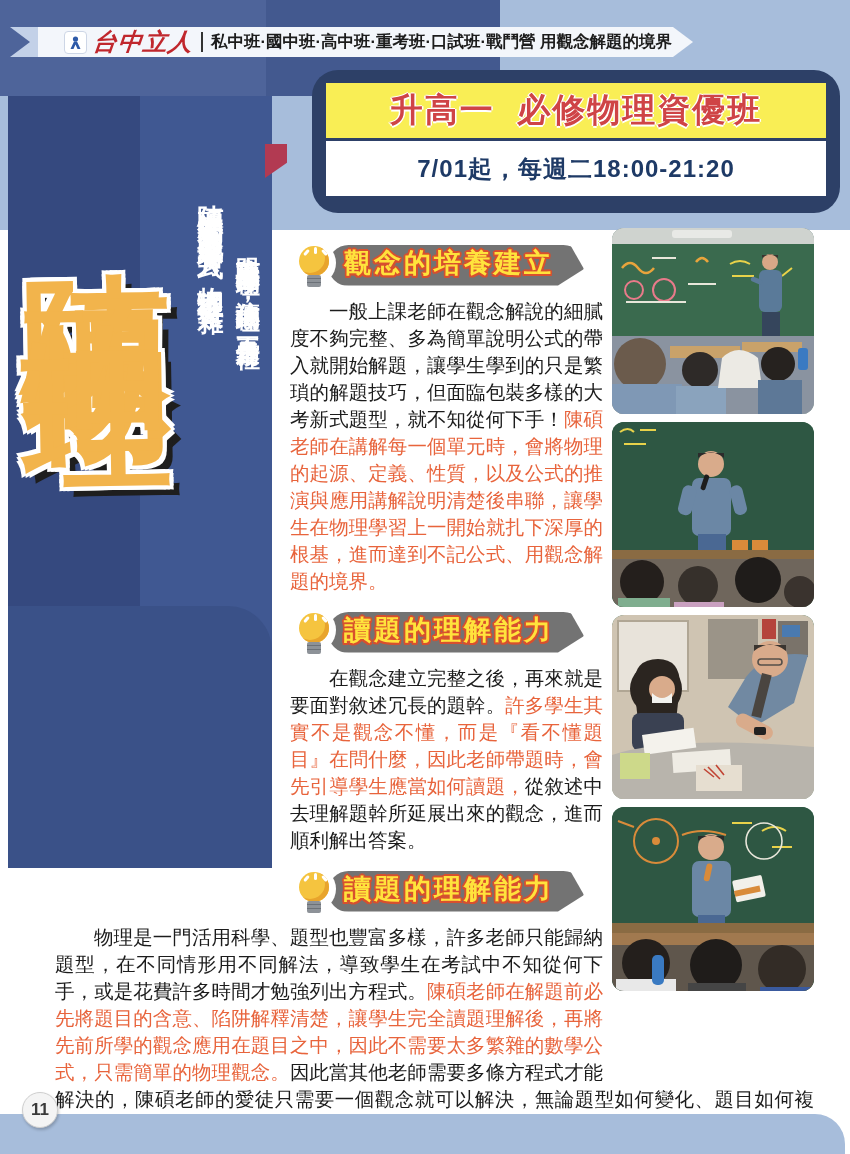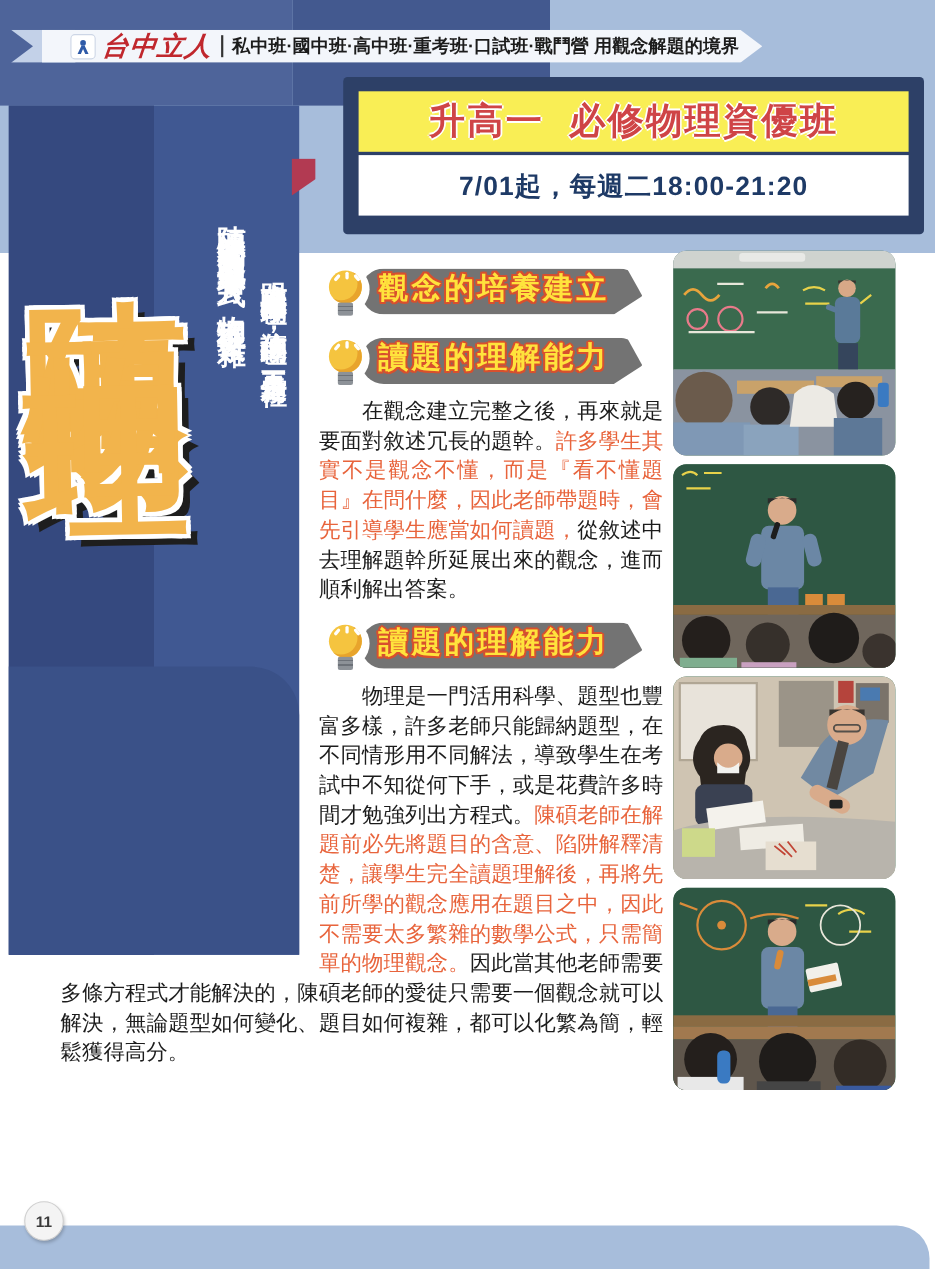--- a/index.html
+++ b/index.html
@@ -18,21 +18,21 @@
          clip-path:polygon(0 0,635px 0,655px 15px,635px 30px,0 30px);
          display:flex;align-items:center;padding-left:26px;box-sizing:border-box;}
   .logo-sq{width:21px;height:21px;background:#ffffff;border:1px solid #cdd6e6;border-radius:4px;
            display:flex;align-items:center;justify-content:center;margin-right:6px;}
   .logo-name{color:#c0272d;font-weight:bold;font-size:24px;font-family:"Liberation Serif",serif;
              font-style:italic;letter-spacing:1px;margin-right:8px;white-space:nowrap;transform:skewX(-6deg);}
   .strip-divider{width:2px;height:20px;background:#333;margin-right:8px;}
   .tagline{color:#1c1c1c;font-weight:bold;font-size:16.5px;white-space:nowrap;letter-spacing:0px;}
 
   
-  .promo{position:absolute;top:70px;left:312px;width:528px;height:143px;background:#2d4067;border-radius:4px;
+  .promo{position:absolute;top:70px;left:312px;width:528px;height:143px;background:#2d4067;border-radius:26px;
          padding:13px 14px;box-sizing:border-box;}
   .promo-yellow{height:55px;background:#f9ee55;display:flex;align-items:center;justify-content:center;}
   .promo-class{color:#cf4446;font-weight:bold;font-size:33px;letter-spacing:2px;white-space:pre;
                text-shadow:1.5px 0 0 #fff,-1.5px 0 0 #fff,0 1.5px 0 #fff,0 -1.5px 0 #fff;}
   .promo-white{height:55px;margin-top:3px;background:#ffffff;display:flex;align-items:center;justify-content:center;}
   .promo-time{color:#1e3a66;font-weight:bold;font-size:24px;letter-spacing:1px;white-space:nowrap;}
 
   
   .sidebar{position:absolute;top:96px;left:8px;width:264px;height:772px;background:#405892;}
   .sidebar-darkstrip{position:absolute;top:0;left:0;width:132px;height:100%;background:#35497f;}
@@ -78,21 +78,21 @@
   .pill{background:#737373;border-radius:22px;padding:5px 30px 7px 16px;margin-left:-12px;
         clip-path:polygon(0 0,calc(100% - 14px) 0,100% 60%,calc(100% - 26px) 100%,0 100%);}
   .pill-text{color:#ffe33c;font-weight:bold;font-size:27px;letter-spacing:3px;white-space:nowrap;
              text-shadow:1.8px 0 0 #d8502e,-1.8px 0 0 #d8502e,0 1.8px 0 #d8502e,0 -1.8px 0 #d8502e,
                          1.5px 1.5px 0 #d8502e,-1.5px 1.5px 0 #d8502e,1.5px -1.5px 0 #d8502e,-1.5px -1.5px 0 #d8502e;}
 
   
   .footer-bar{position:absolute;bottom:0;left:0;width:845px;height:40px;background:#a7bddb;border-radius:0 30px 0 0;}
   .page-badge{position:absolute;left:22px;top:1092px;width:34px;height:34px;background:#f4f4f4;border:1px solid #cfcfcf;
               border-radius:50%;display:flex;align-items:center;justify-content:center;
-              font-weight:bold;font-size:14px;color:#3a3a3a;box-shadow:1px 2px 3px rgba(0,0,0,.2);z-index:4;}
+              font-weight:bold;font-size:17px;color:#3a3a3a;box-shadow:1px 2px 3px rgba(0,0,0,.2);z-index:4;}
 </style>
 </head>
 <body>
 
 <div class="page">
 
   <div class="band-light"></div>
   <div class="band-navy-a"></div>
   <div class="band-navy-b"></div>
 
@@ -245,20 +245,21 @@
           <span class="glass"></span>
         <span class="ray ray1"></span>
           <span class="ray ray2"></span>
           <span class="ray ray3"></span>
         <span class="base"></span>
       </span>
       <span class="pill">
         <span class="pill-text">觀念的培養建立</span>
       </span>
     </div>
+    <p><span>一般上課老師在觀念解說的細膩度不夠完整、多為簡單說明公式的帶入就開始解題，讓學生學到的只是繁瑣的解題技巧，但面臨包裝多樣的大考新式題型，就不知從何下手！</span><span class="red-text">陳碩老師在講解每一個單元時，會將物理的起源、定義、性質，以及公式的推演與應用講解說明清楚後串聯，讓學生在物理學習上一開始就扎下深厚的根基，進而達到不記公式、用觀念解題的境界。</span></p>
 
     <div class="sec-head">
       <span class="bulb">
         <span class="halo"></span>
           <span class="glass"></span>
         <span class="ray ray1"></span>
           <span class="ray ray2"></span>
           <span class="ray ray3"></span>
         <span class="base"></span>
       </span>

